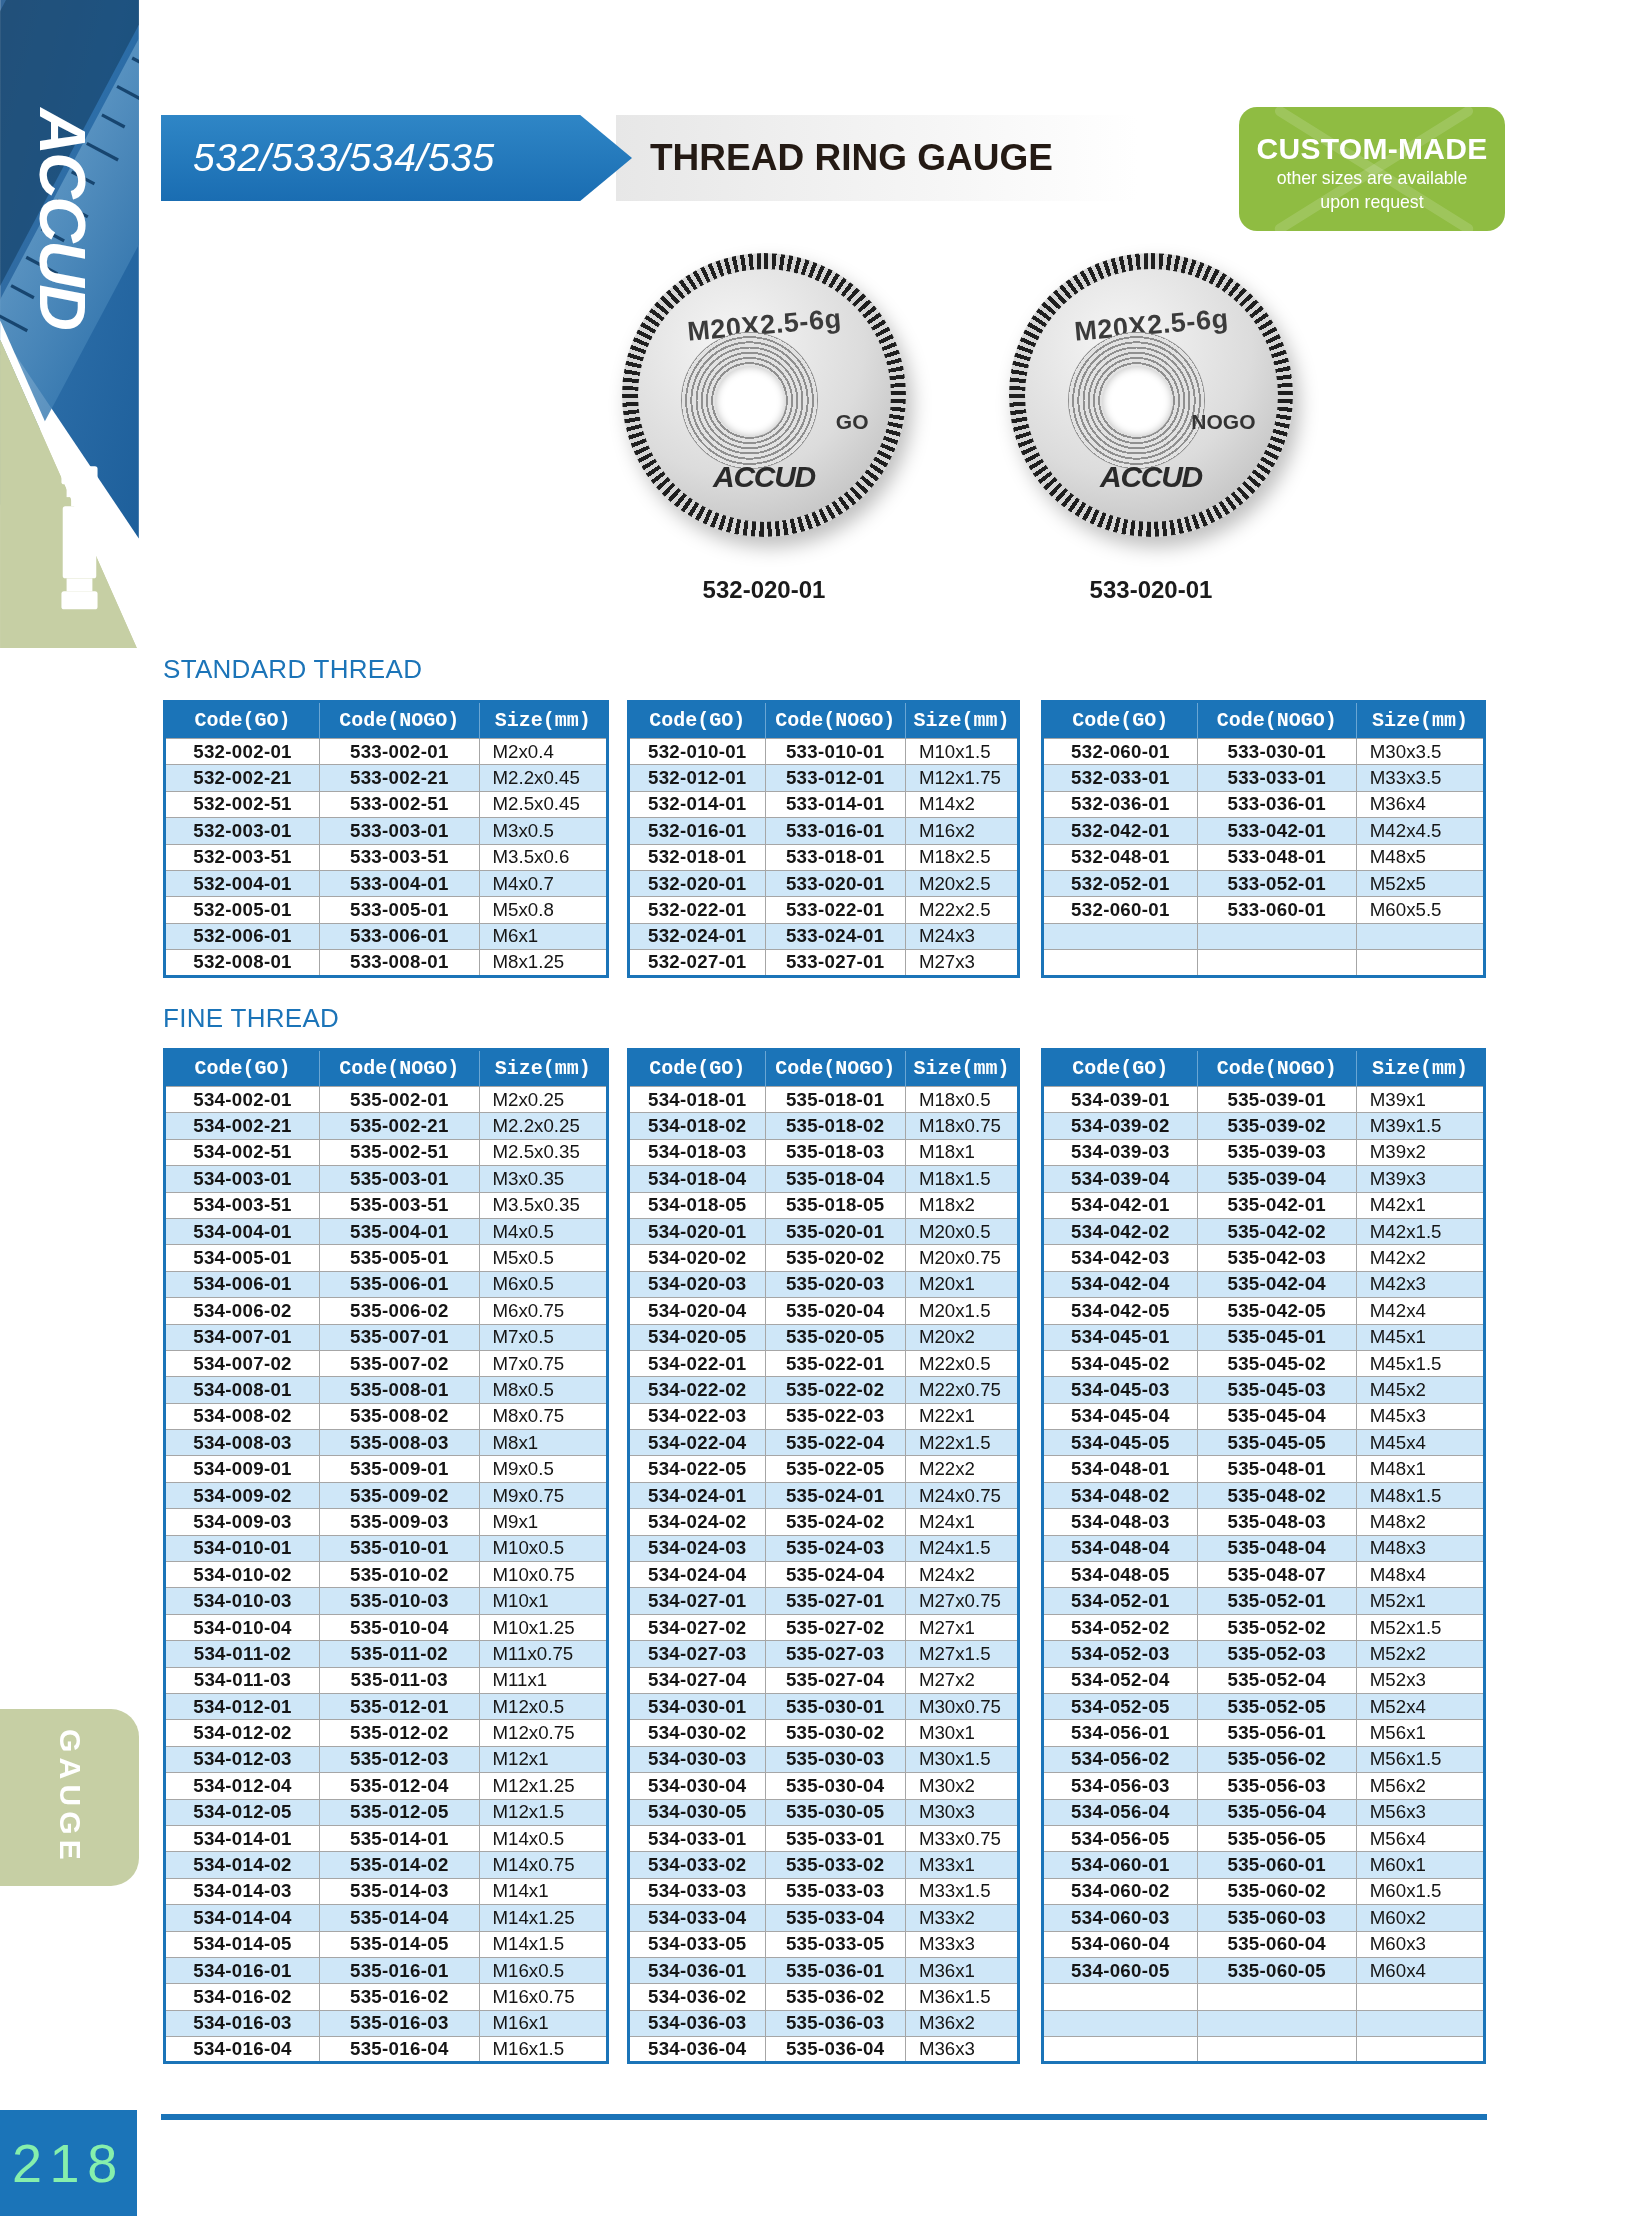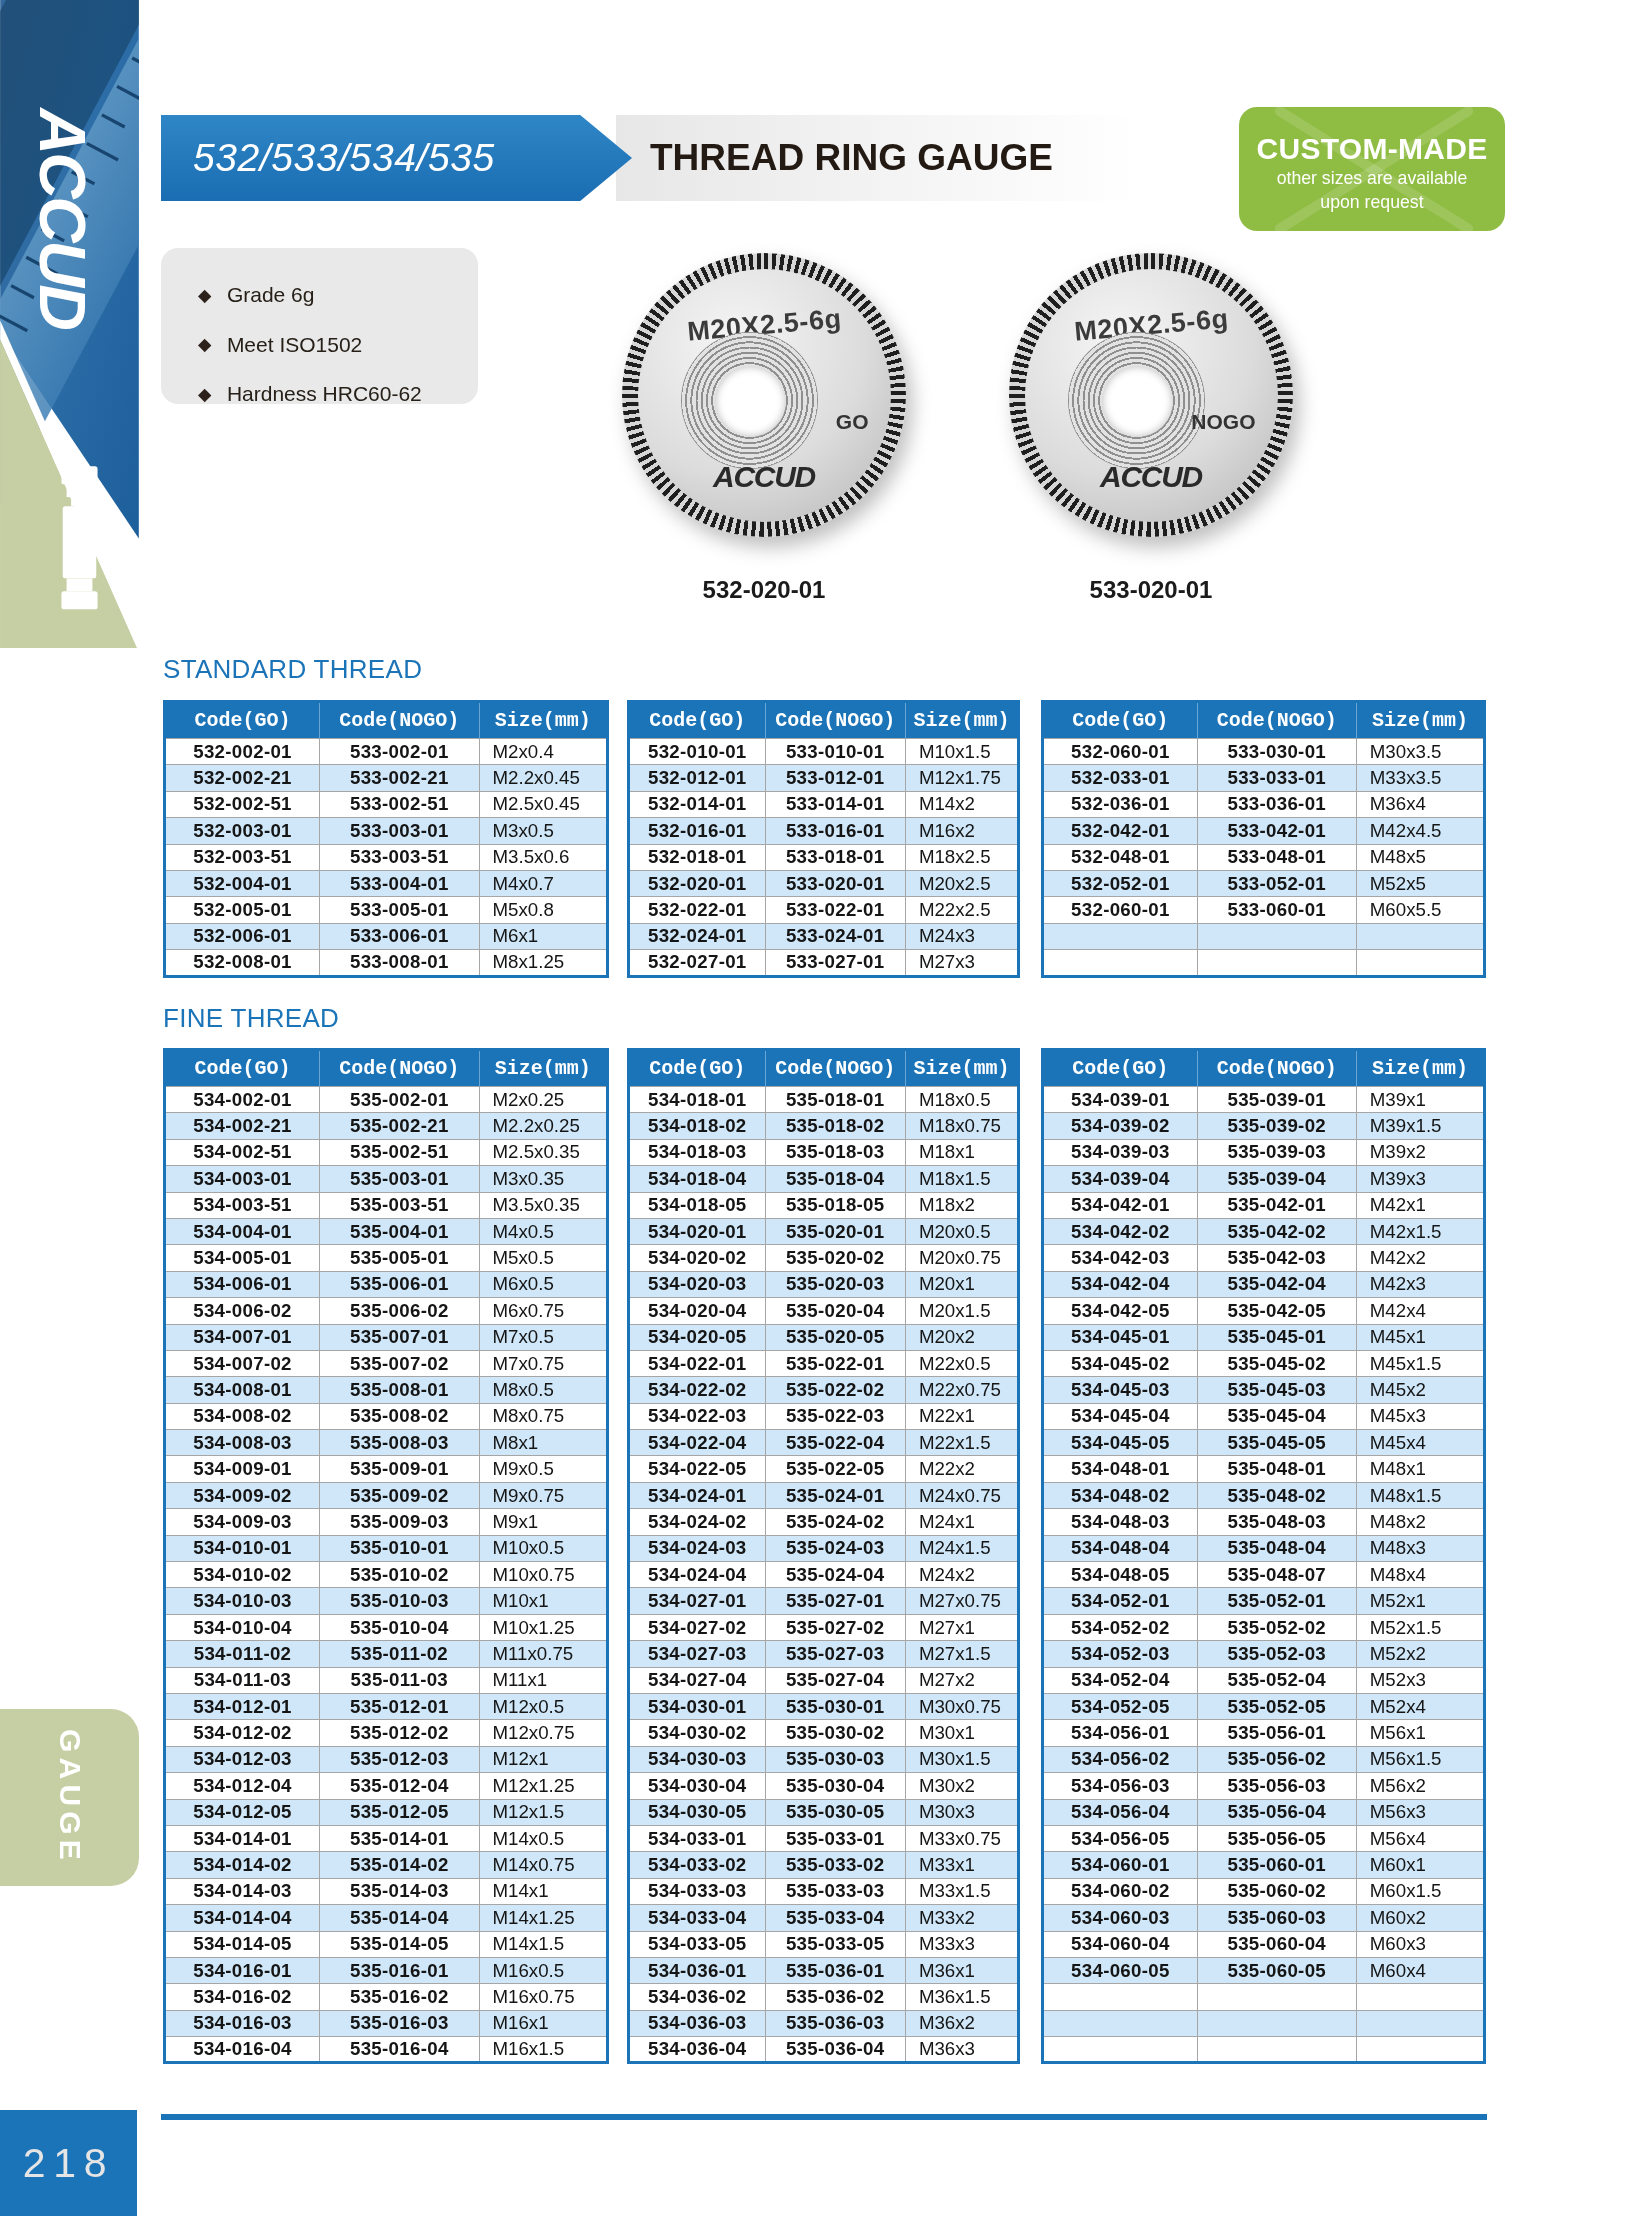--- a/index.html
+++ b/index.html
@@ -15,21 +15,21 @@
     display:flex;align-items:center;justify-content:center;
   }
   .gauge-tab span{
     writing-mode:vertical-rl;text-orientation:mixed;
     color:#ffffff;font-size:30px;font-weight:bold;letter-spacing:5.2px;
   }
   .page-num{
     position:absolute;left:0;top:2110px;width:137px;height:106px;
     background:#1b74b8;display:flex;align-items:center;justify-content:center;
   }
-  .page-num span{color:#e5e5e5;font-size:41px;letter-spacing:7.7px;}
+  .page-num span{color:#86efac;font-size:54px;letter-spacing:7.7px;}
   
   .banner-fade{
     position:absolute;left:616px;top:115px;width:613px;height:86px;
     background:linear-gradient(90deg,#e7e7e7,#ffffff 85%);
   }
   .banner-arrow{
     position:absolute;left:161px;top:115px;width:471px;height:86px;
     background:linear-gradient(180deg,#2f86c6,#1a6db2);
     clip-path:polygon(0 0,89% 0,100% 50%,89% 100%,0 100%);
     display:flex;align-items:center;
@@ -181,27 +181,20 @@
     <span>532/533/534/535</span>
   </div>
   <div class="page-title">THREAD RING GAUGE</div>
 
   <div class="badge">
     <div class="badge-title">CUSTOM-MADE</div>
     <div class="badge-line">other sizes are available</div>
     <div class="badge-line">upon request</div>
   </div>
 
-  <div class="features">
-    <ul>
-        <li><span class="blt">◆</span><span>Grade 6g</span></li>
-        <li><span class="blt">◆</span><span>Meet ISO1502</span></li>
-        <li><span class="blt">◆</span><span>Hardness HRC60-62</span></li>
-      </ul>
-  </div>
 
   <div class="fig" style="left:622px;top:253px;">
     <div class="ring"></div>
     <div class="face">
       <div class="marking">M20X2.5-6g</div>
       <div class="hole">
           <div class="hole-center"></div>
         </div>
       <div class="gtype">GO</div>
       <div class="brand">ACCUD</div>

